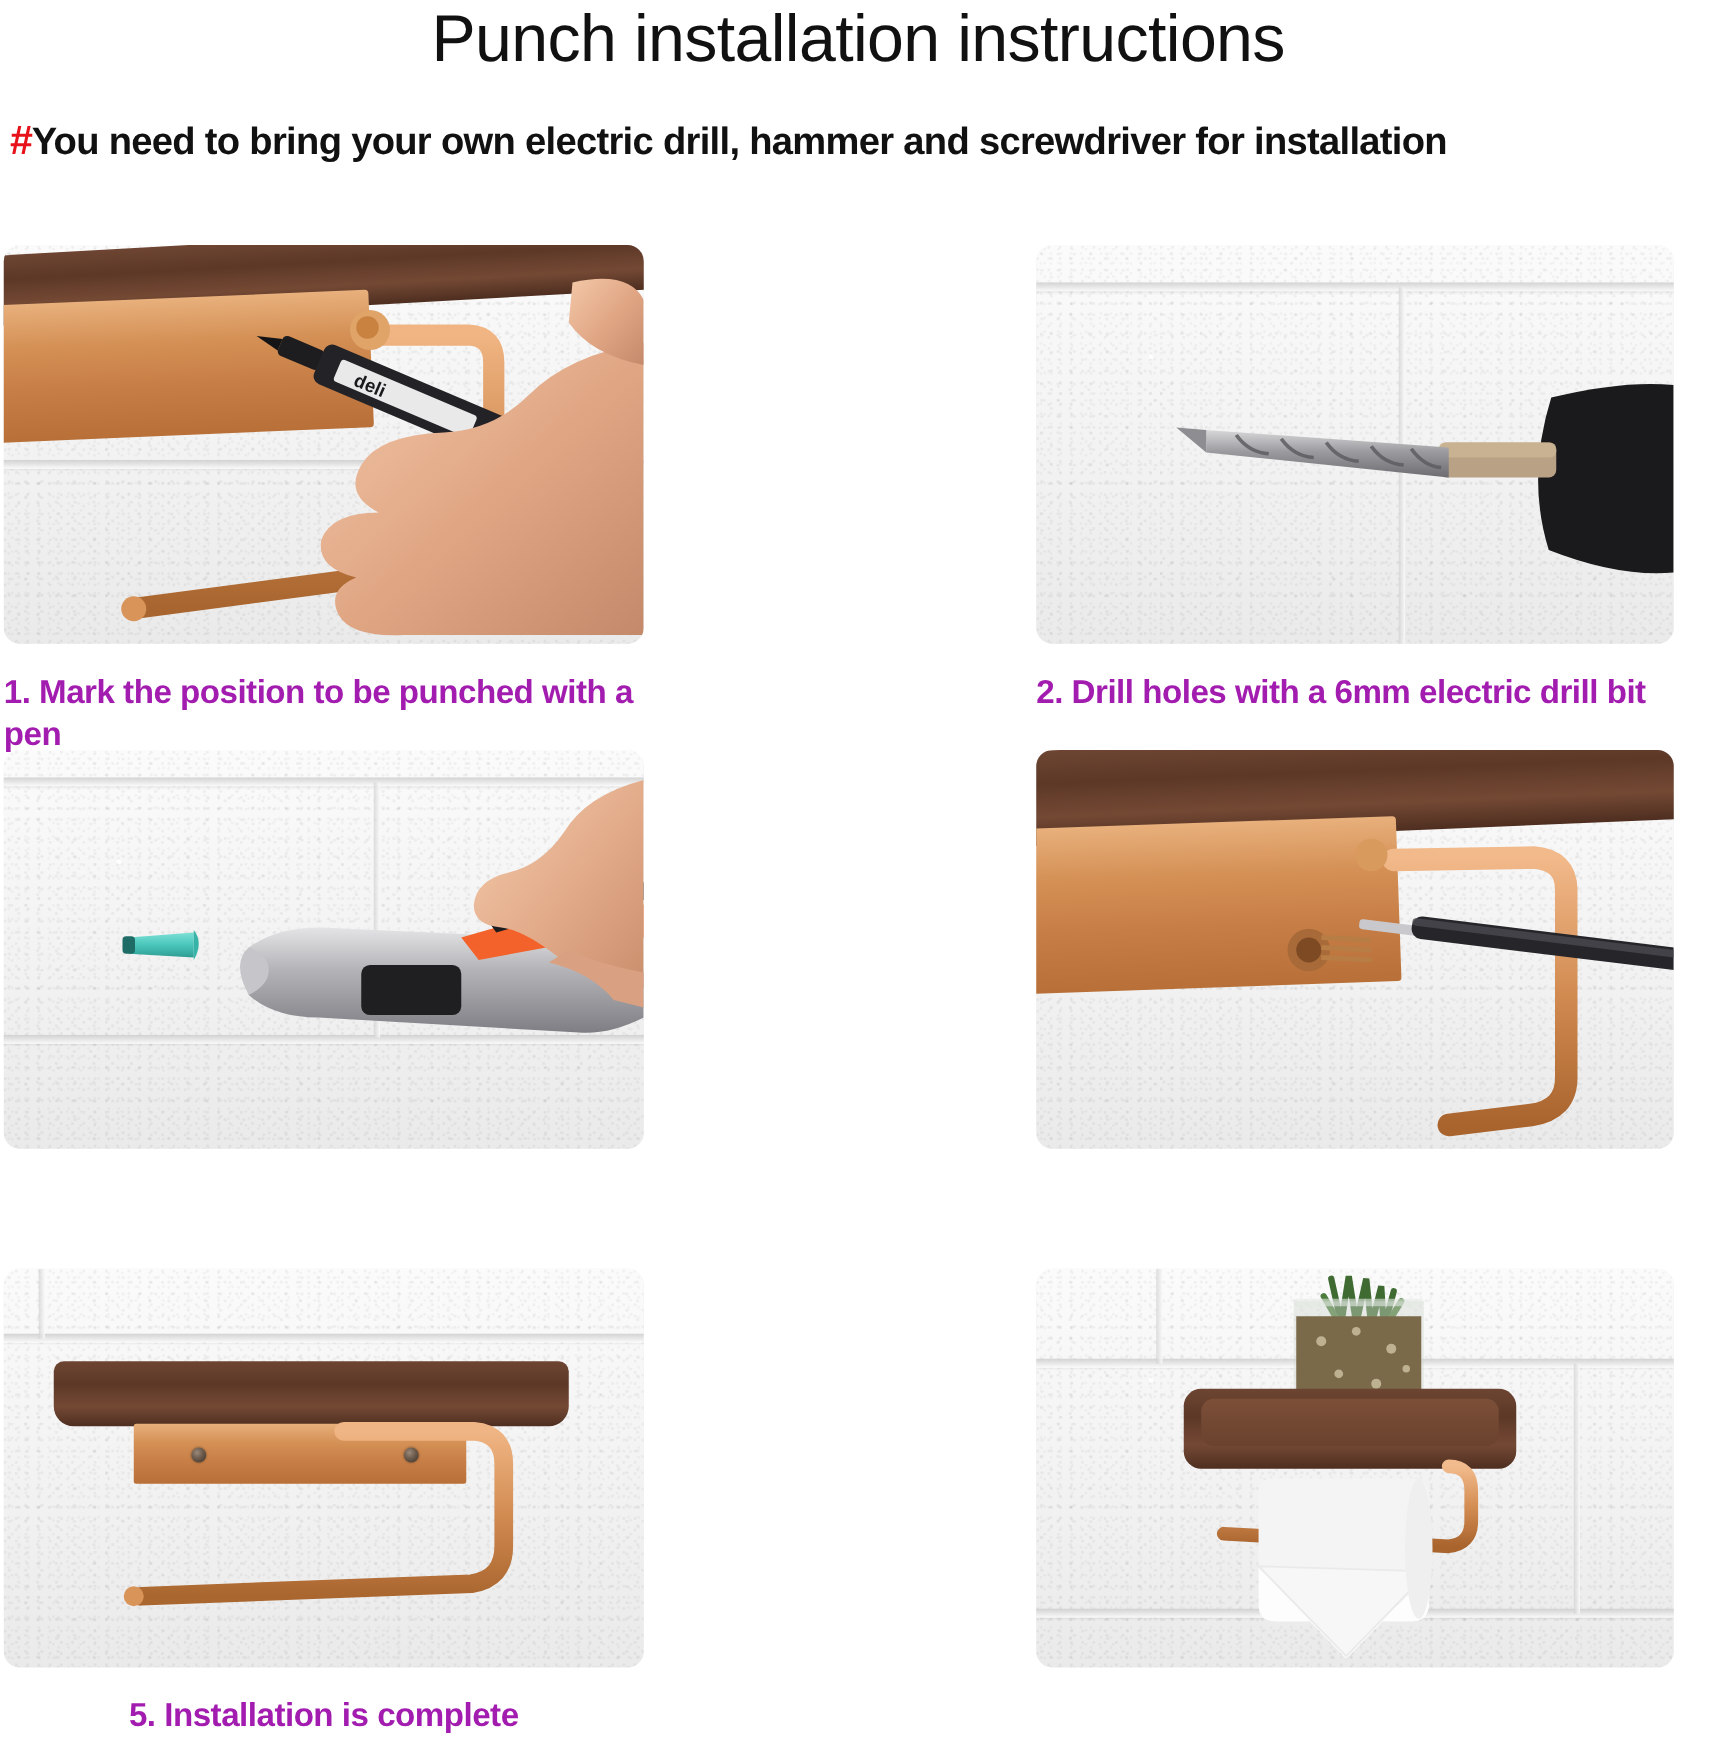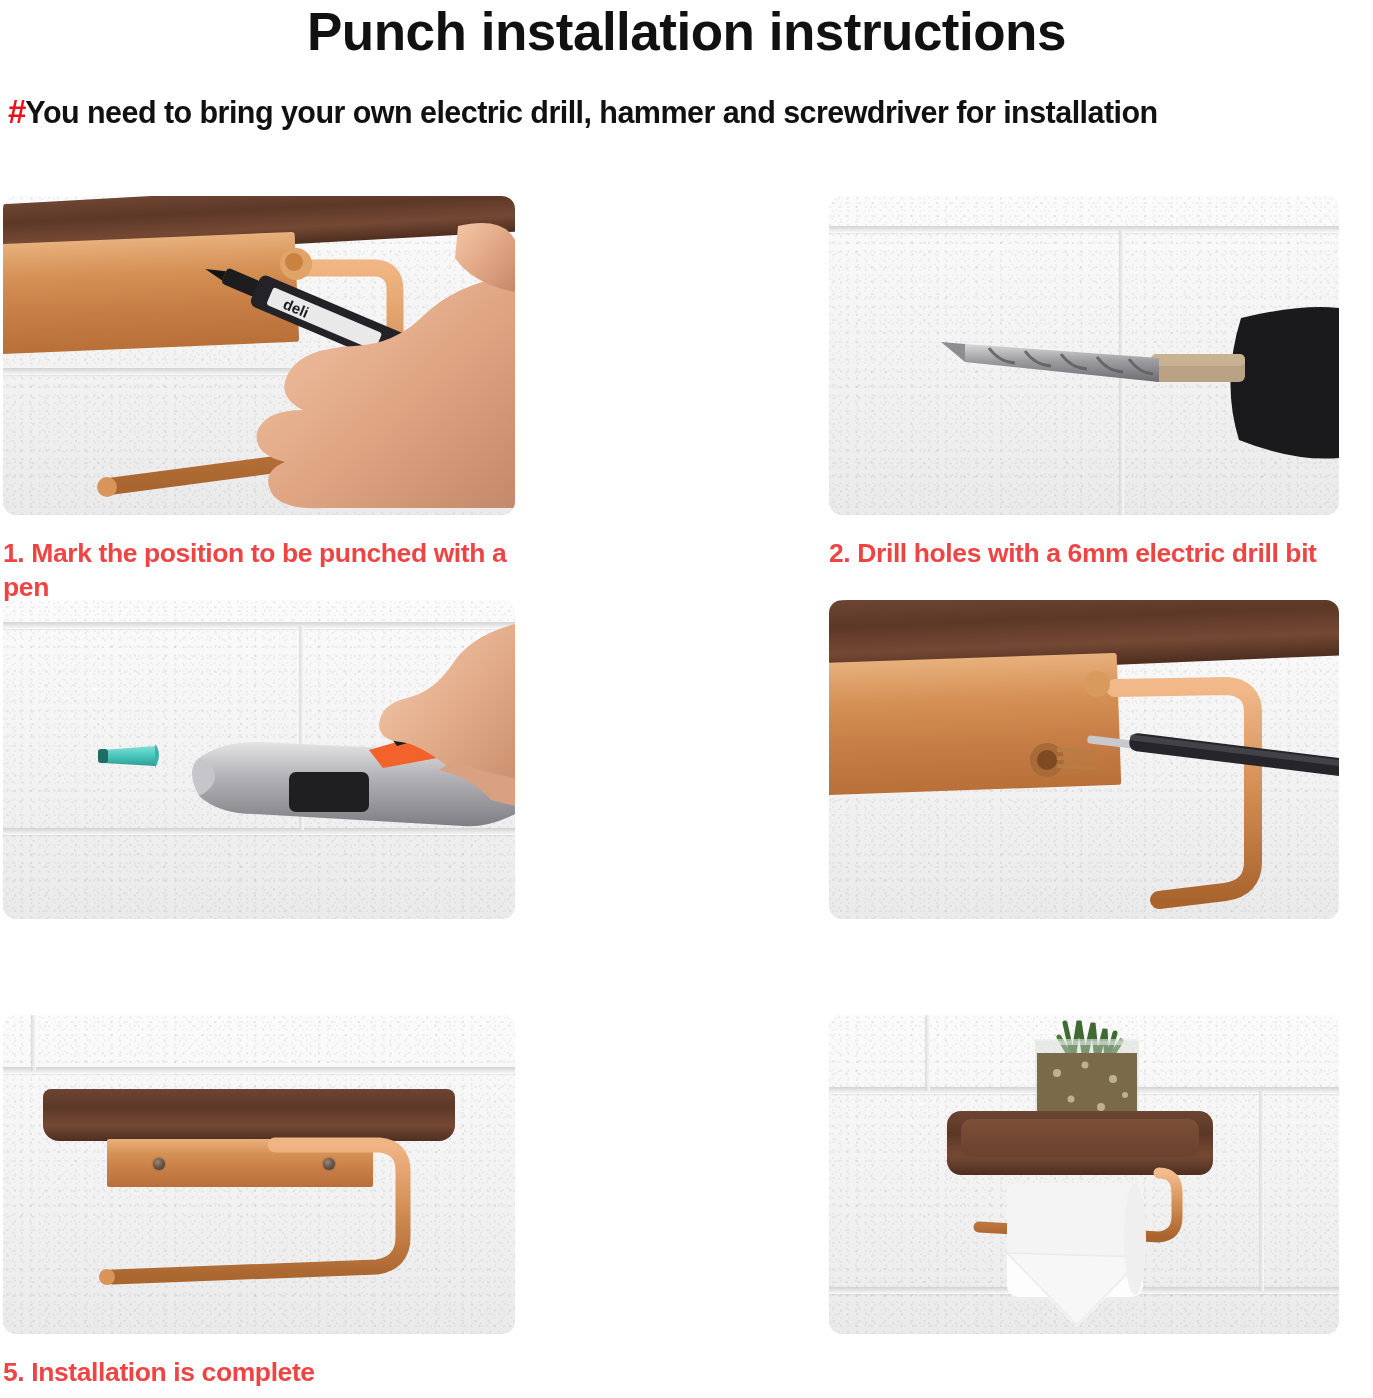--- a/index.html
+++ b/index.html
@@ -13,21 +13,21 @@
     font-family: "Liberation Sans", sans-serif;
     color: #000000;
     overflow: hidden;
     position: relative;
   }
 
   
   .page-title {
     text-align: center;
     font-size: 53px;
-    font-weight: bold;
+    font-weight: normal;
     letter-spacing: -0.5px;
     line-height: 1;
     margin: 5px 0 0 0;
     padding: 0;
     color: #111111;
   }
   .subtitle-row {
     margin: 36px 0 0 8px;
     font-size: 30.5px;
     font-weight: bold;
@@ -50,39 +50,39 @@
     left: 3px;
     width: 1336px;
     display: grid;
     grid-template-columns: 512px 1fr;
     column-gap: 314px;
     row-gap: 0px;
   }
   .step-cell { position: relative; }
   .step-cell.row1 { height: 404px; }
   .step-cell.row2 { height: 415px; }
-  .step-cell.row3 { height: 380px; }
+  .step-cell.row3 { height: 380px; text-align: center; }
 
   .photo {
     position: relative;
     width: 512px;
     height: 319px;
     border-radius: 13px;
     overflow: hidden;
     background: #efefef;
   }
   .step-cell.right .photo { width: 510px; }
 
   .caption {
     font-size: 26.5px;
     font-weight: bold;
     line-height: 1.28;
     letter-spacing: -0.4px;
     margin-top: 22px;
-    color: #ef4444;
+    color: #a21caf;
     white-space: pre-line;
   }
 
   
   .wall {
     position: absolute;
     inset: 0;
     background:
       radial-gradient(circle at 18% 28%, rgba(255,255,255,.9) 0 2px, transparent 2px),
       linear-gradient(180deg, #fbfbfb 0%, #f2f2f2 55%, #eaeaea 100%);

